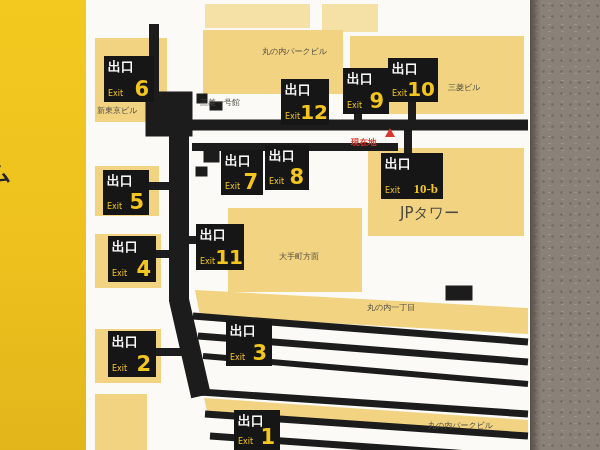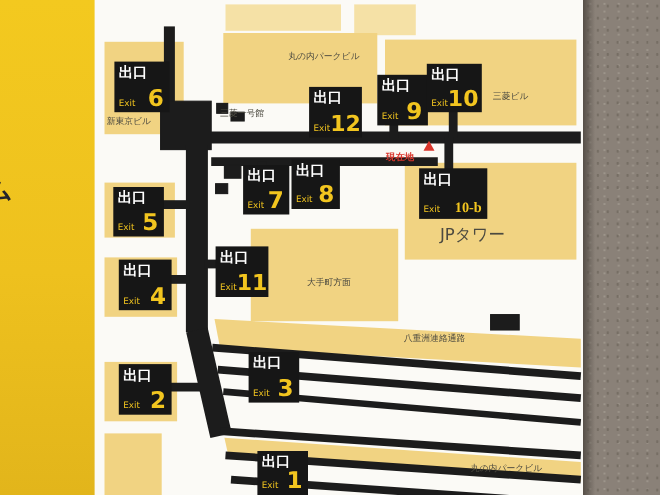--- a/index.html
+++ b/index.html
@@ -91,21 +91,21 @@
       <rect x="446" y="286" width="26" height="14"></rect>
     </g>
   </svg>
 
   <div class="bl" style="left:262px;top:46px">丸の内パークビル</div>
   <div class="bl" style="left:97px;top:105px">新東京ビル</div>
   <div class="bl" style="left:200px;top:97px">三菱一号館</div>
   <div class="bl" style="left:448px;top:82px">三菱ビル</div>
   <div class="bl big" style="left:400px;top:204px">JPタワー</div>
   <div class="bl" style="left:279px;top:251px">大手町方面</div>
-  <div class="bl" style="left:367px;top:302px">八重洲連絡通路</div>
+  <div class="bl" style="left:367px;top:302px">丸の内一丁目</div>
   <div class="bl" style="left:428px;top:420px">丸の内パークビル</div>
 
   <div class="yah">現在地</div>
   <div class="yah-tri"></div>
 
   <div class="exit" style="left:104px;top:56px;width:50px;height:46px">
     <div class="exit-jp">出口</div>
     <div class="exit-row">
       <span class="exit-en">Exit</span>
       <span class="exit-num">6</span>

